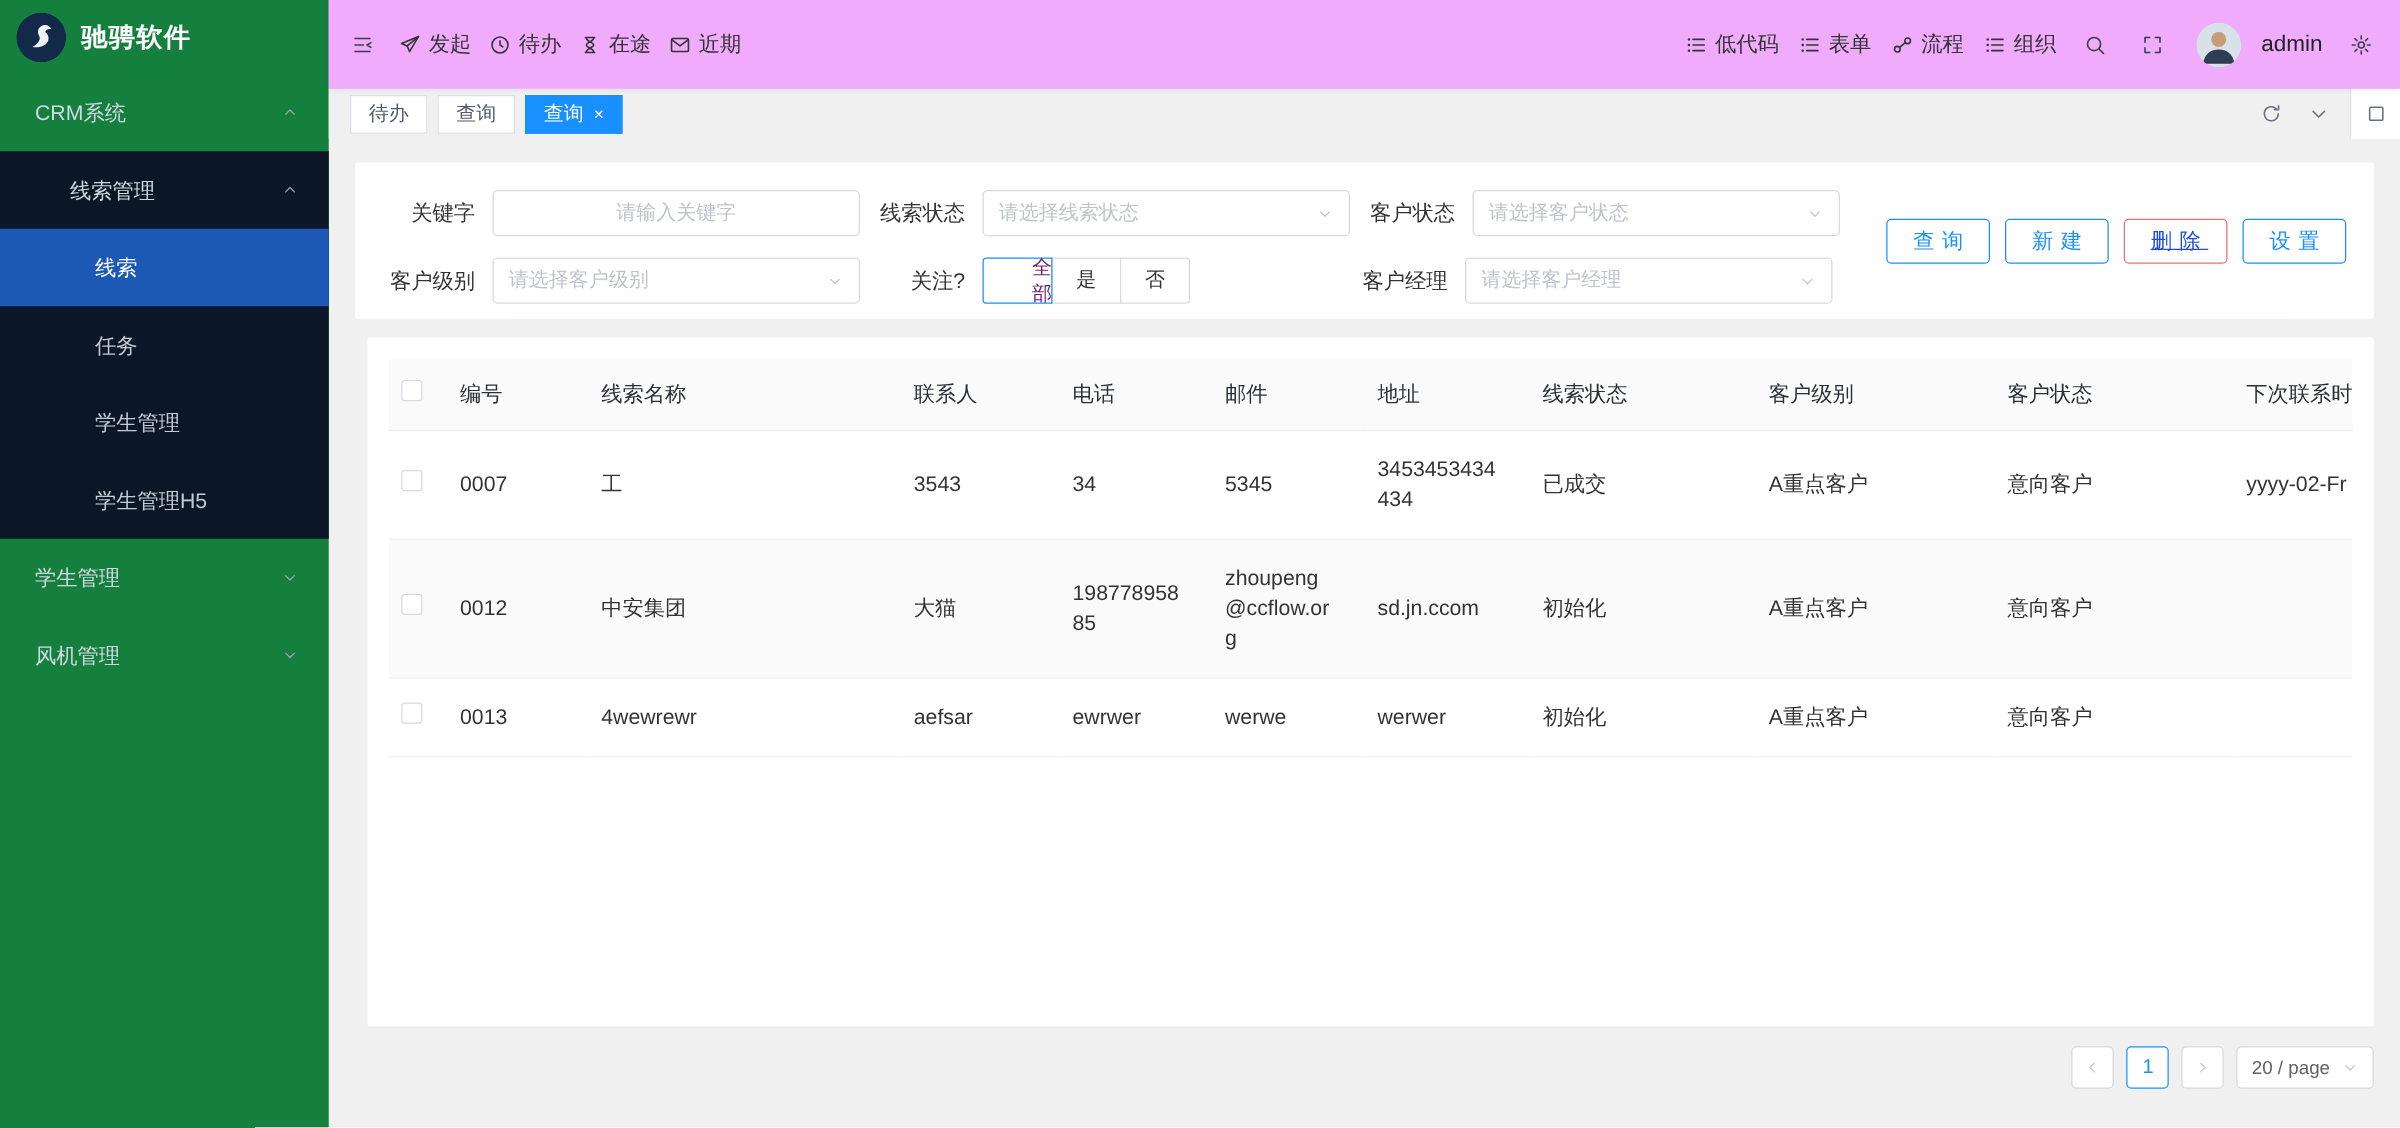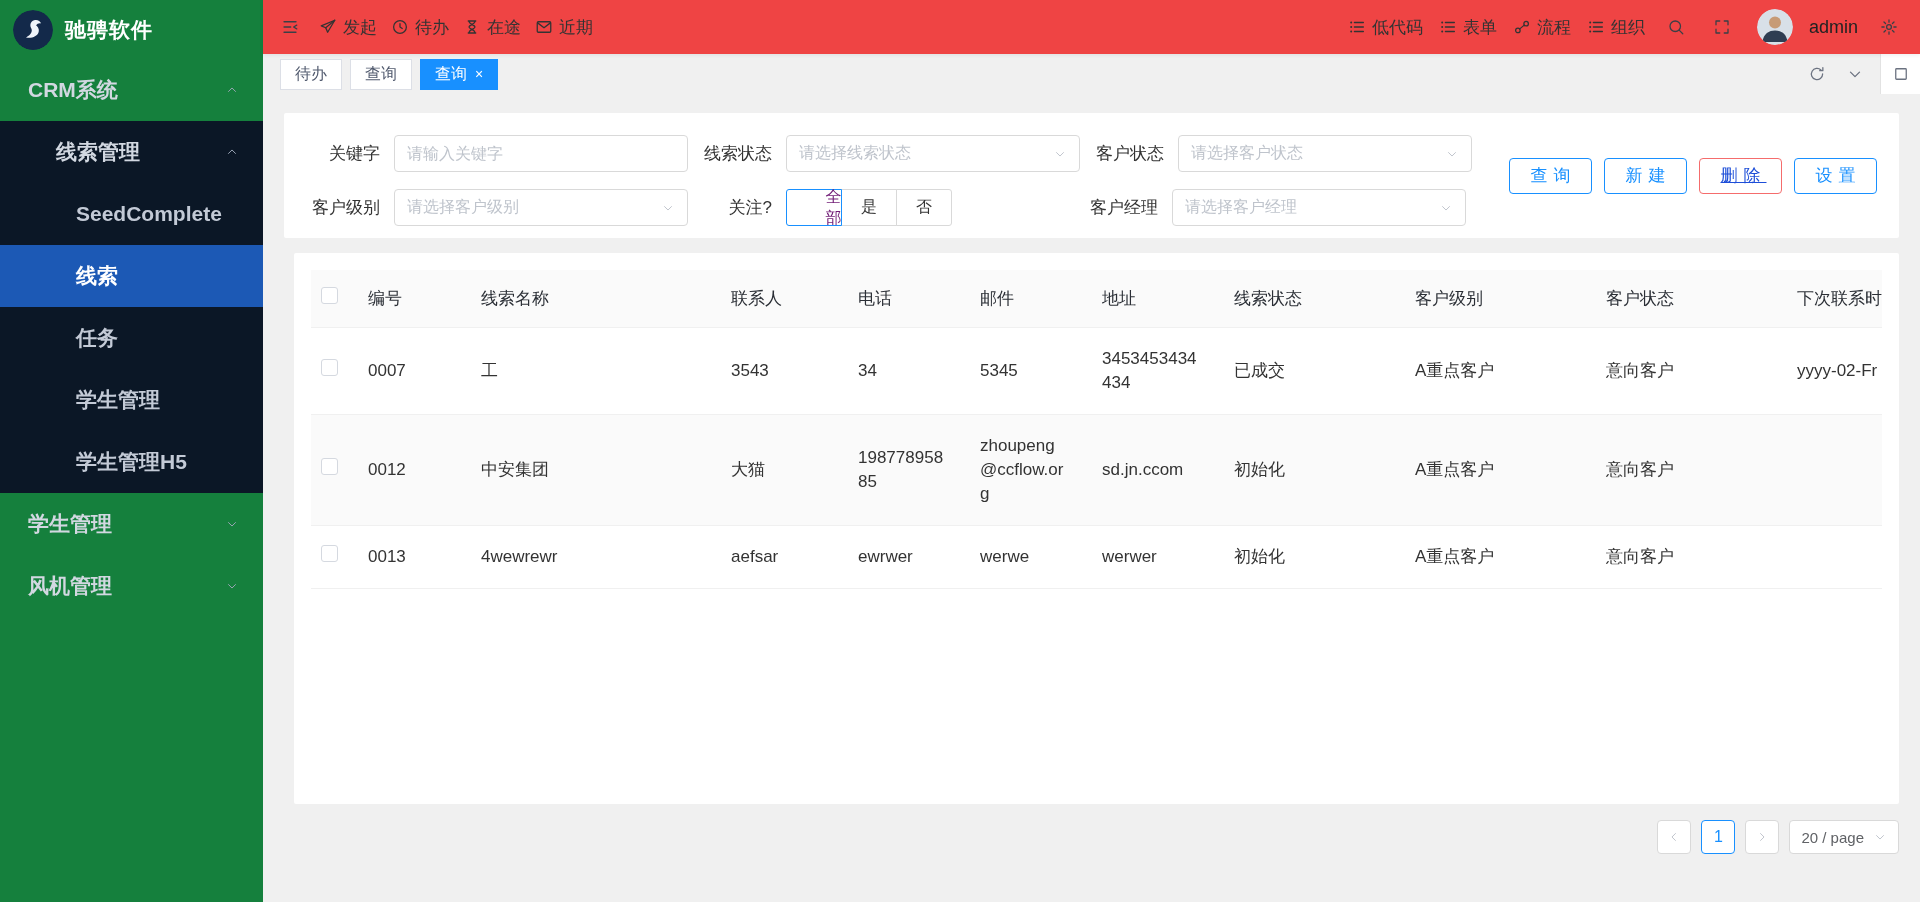--- a/index.html
+++ b/index.html
@@ -10,32 +10,32 @@
     overflow: hidden; display: flex;
   }
   .ic { width: 18px; height: 18px; stroke: currentColor; fill: none; stroke-width: 1.7; stroke-linecap: round; stroke-linejoin: round; display: block; }
   .ic.small { width: 14px; height: 14px; }
 
   
   .sidebar { width: 263px; height: 902px; background: #15803d; flex-shrink: 0; }
   .logo-row { height: 59px; display: flex; align-items: center; padding-left: 13px; gap: 12px; }
   .logo { width: 40px; height: 40px; border-radius: 50%; overflow: hidden; flex-shrink: 0; }
   .brand-name { color: #fff; font-size: 21px; font-weight: bold; letter-spacing: 1px; }
-  .menu-item { height: 62px; display: flex; align-items: center; padding: 0 24px 0 28px; font-size: 21px; color: #d2d8e1; cursor: pointer; font-weight: bold; }
+  .menu-item { height: 62px; display: flex; align-items: center; padding: 0 24px 0 28px; font-size: 17px; color: #d2d8e1; cursor: pointer; }
   .menu-item .chev { margin-left: auto; color: #9aa5b5; }
   .submenu { background: #0b1726; }
   .submenu .menu-item.parent { padding-left: 56px; }
   .submenu .menu-item.child { padding-left: 76px; color: #c3cad6; }
   .submenu .menu-item.active { background: #1c59b5; color: #fff; }
 
   
   .main { flex: 1; display: flex; flex-direction: column; height: 902px; min-width: 0; }
 
   
-  .topbar { height: 54px; background: #ef4444; display: flex; align-items: center; padding: 0 16px 0 12px; box-shadow: 0 1px 4px rgba(0,21,41,.08); position: relative; z-index: 2; }
+  .topbar { height: 71px; background: #f0abfc; display: flex; align-items: center; padding: 0 16px 0 12px; box-shadow: 0 1px 4px rgba(0,21,41,.08); position: relative; z-index: 2; }
   .topbar .icon-btn { display: flex; align-items: center; color: #3a3f46; padding: 6px; cursor: pointer; }
   .nav-item { display: flex; align-items: center; gap: 6px; color: #333; margin-left: 14px; cursor: pointer; white-space: nowrap; }
   .topbar-right { margin-left: auto; display: flex; align-items: center; gap: 6px; justify-content: space-between; }
   .topbar-right .nav-item { margin-left: 10px; }
   .topbar-right .icon-btn { margin-left: 10px; }
   .avatar { width: 36px; height: 36px; border-radius: 50%; overflow: hidden; margin-left: 14px; flex-shrink: 0; }
   .username { margin-left: 10px; font-size: 18px; color: #222; }
   .gear { margin-left: 16px; }
 
   
@@ -48,21 +48,21 @@
   .tab-tool { width: 40px; height: 40px; background: #fff; border-left: 1px solid #e2e2e2; display: flex; align-items: center; justify-content: center; color: #6b7280; cursor: pointer; }
 
   
   .content { flex: 1; padding: 19px 21px 0; overflow: hidden; }
 
   .filter-panel { background: #fff; border-radius: 2px; height: 125px; position: relative; padding: 22px 0 0 20px; }
   .filter-row { display: flex; align-items: center; margin-bottom: 17px; }
   .field { display: flex; align-items: center; margin-right: 8px; }
   .field-label { width: 76px; text-align: right; margin-right: 14px; color: #333; white-space: nowrap; flex-shrink: 0; }
   .input, .select { width: 294px; height: 37px; border: 1px solid #d9d9d9; border-radius: 4px; background: #fff; display: flex; align-items: center; padding: 0 12px; }
-  input.text-input { width: 294px; height: 37px; border: 1px solid #d9d9d9; border-radius: 4px; padding: 0 12px; font-size: 16px; font-family: inherit; color: #15803d; outline: none; }
+  input.text-input { width: 294px; height: 37px; border: 1px solid #d9d9d9; border-radius: 4px; padding: 0 12px; font-size: 16px; font-family: inherit; color: #15803d; outline: none; text-align: center; }
   input.text-input::placeholder { color: #bfc4cc; }
   .select { cursor: pointer; }
   .select .ph { color: #bfc4cc; font-size: 16px; }
   .select .chev { margin-left: auto; color: #c0c4cc; }
   .radio-group { display: flex; }
   .radio-btn { width: 56px; height: 37px; border: 1px solid #d9d9d9; background: #fff; display: flex; align-items: center; justify-content: center; font-size: 16px; color: #333; margin-left: -1px; cursor: pointer; }
   .radio-btn:first-child { margin-left: 0; border-radius: 3px 0 0 3px; }
   .radio-btn:last-child { border-radius: 0 3px 3px 0; }
   .radio-btn.selected { border-color: #1890ff; color: #701a75; position: relative; z-index: 1; padding-left: 39px; }
   .actions { position: absolute; right: 22px; top: 50%; transform: translateY(-50%); display: flex; gap: 12px; }
@@ -103,23 +103,20 @@
       <svg class="ic small chev" viewBox="0 0 24 24">
           <path d="M6 14.5l6-6 6 6"></path>
         </svg>
     </div>
     <div class="submenu">
       <div class="menu-item parent">
         <span>线索管理</span>
         <svg class="ic small chev" viewBox="0 0 24 24">
             <path d="M6 14.5l6-6 6 6"></path>
           </svg>
-      </div>
-      <div class="menu-item child">
-        <span>SeedComplete</span>
       </div>
       <div class="menu-item child active">
         <span>线索</span>
       </div>
       <div class="menu-item child">
         <span>任务</span>
       </div>
       <div class="menu-item child">
         <span>学生管理</span>
       </div>

